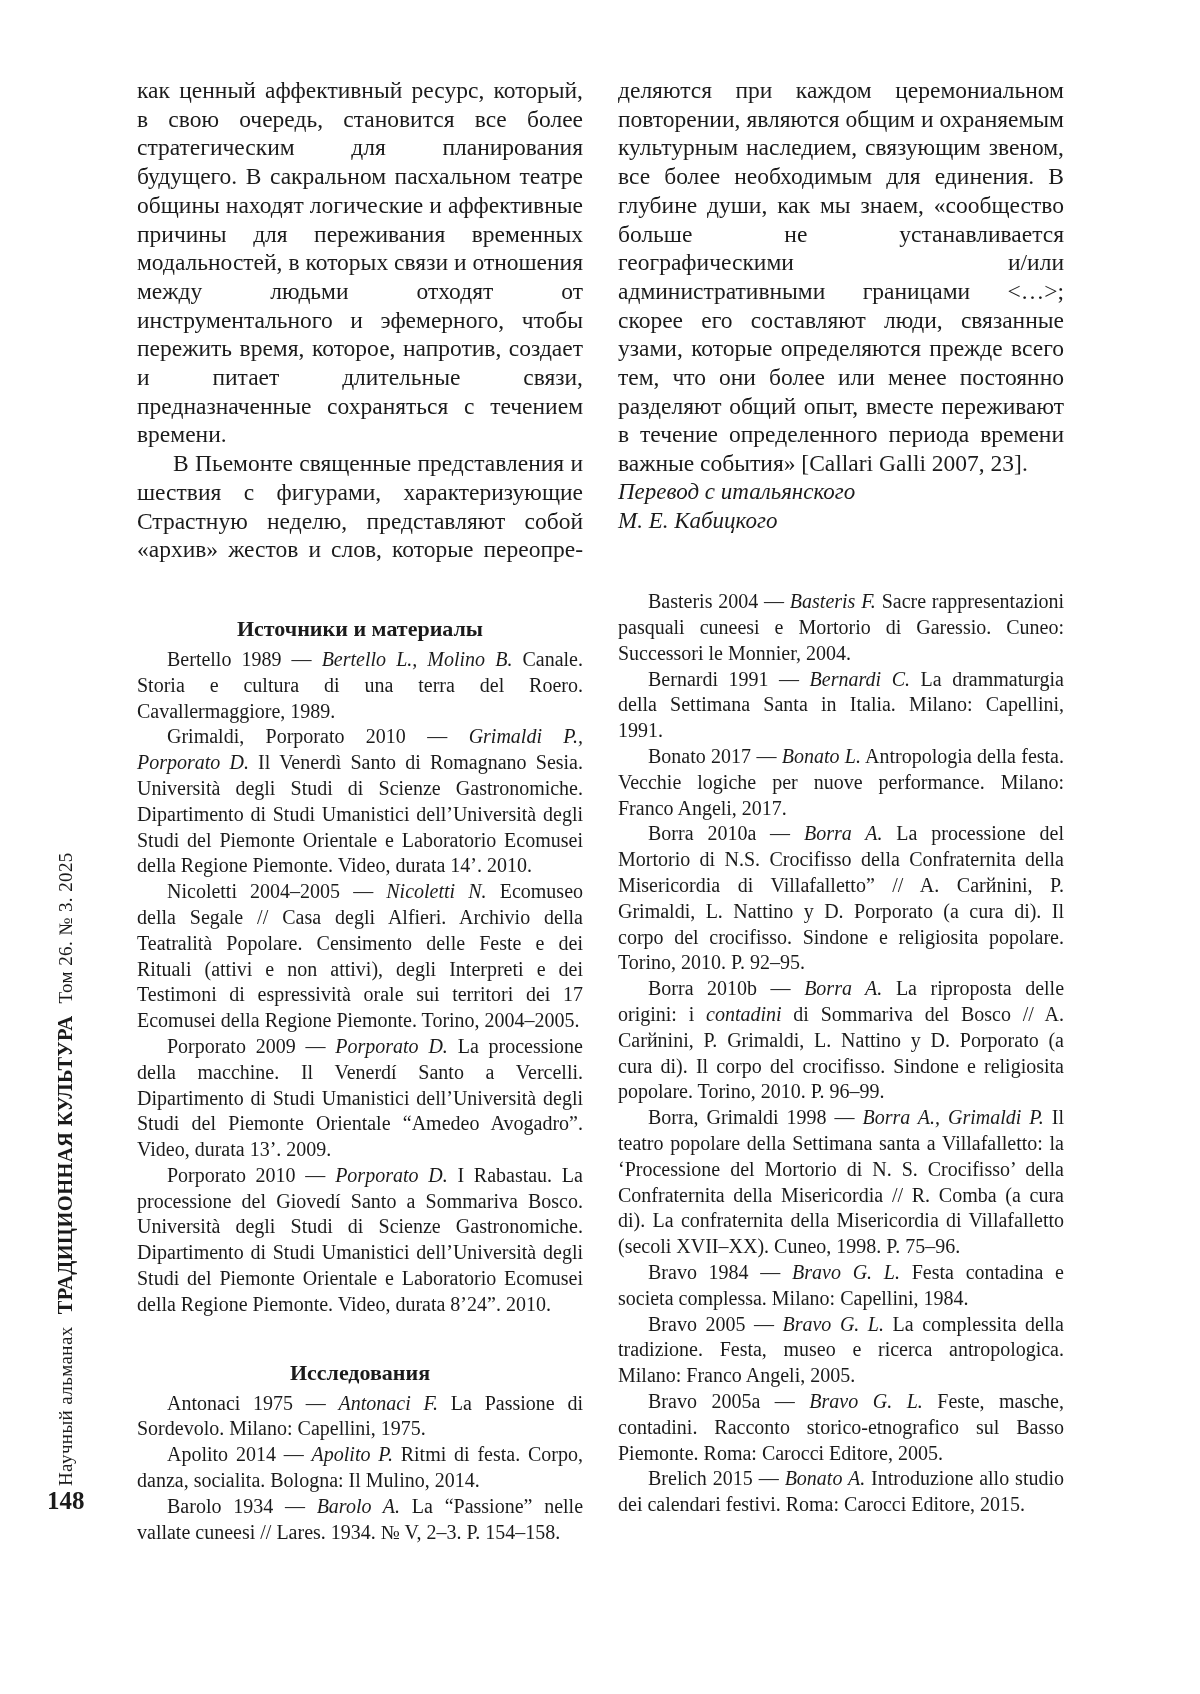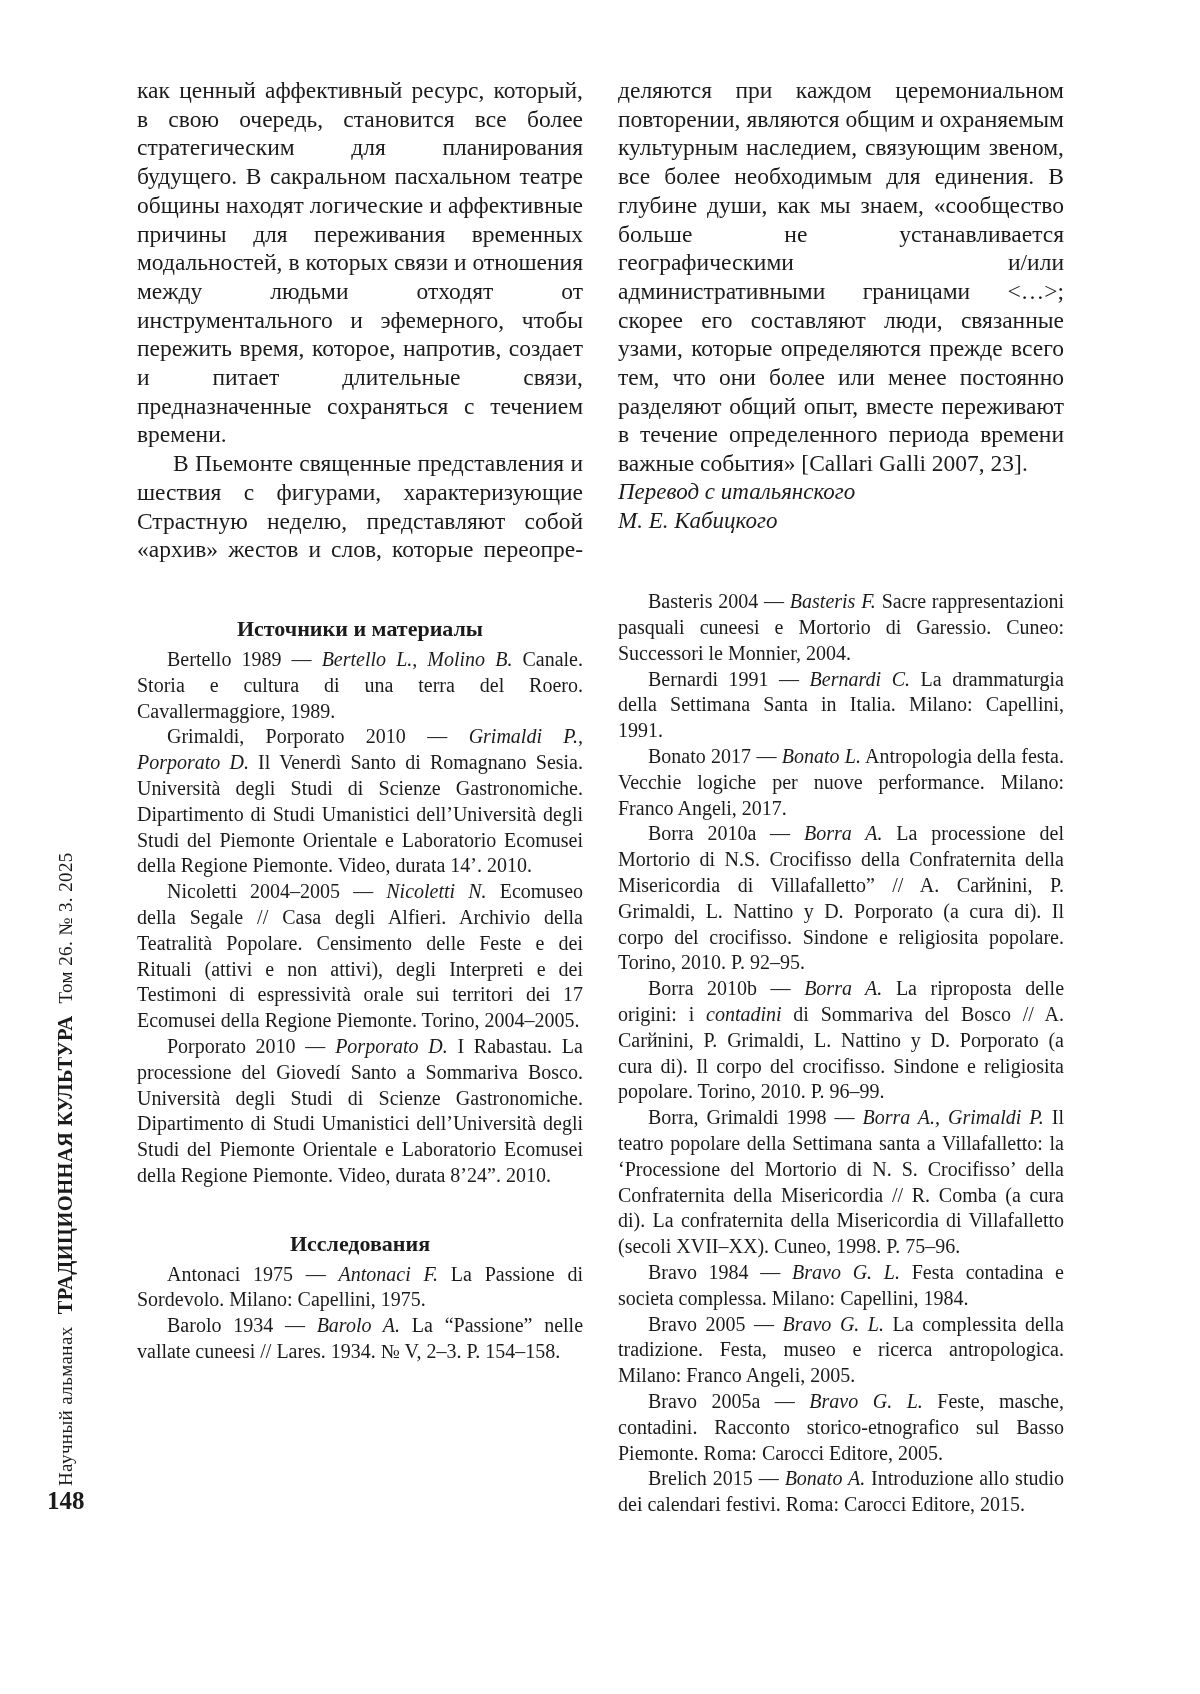--- a/index.html
+++ b/index.html
@@ -67,27 +67,29 @@
         <div class="para">как ценный аффективный ресурс, который, в свою очередь, становится все более стратегическим для планирования будущего. В сакральном пасхальном театре общины находят логические и аффективные причины для переживания временных модальностей, в которых связи и отношения между людьми отходят от инструментального и эфемерного, чтобы пережить время, которое, напротив, создает и питает длительные связи, предназначенные сохраняться с течением времени.</div>
         <div class="para indent jlast">В Пьемонте священные представления и шествия с фигурами, характеризующие Страстную неделю, представляют собой «архив» жестов и слов, которые переопре-</div>
       </div>
 
     <div class="ref-heading">Источники и материалы</div>
 
     <div class="refs">
         <div class="ref">Bertello 1989 — <i>Bertello L., Molino B.</i> Canale. Storia e cultura di una terra del Roero. Cavallermaggiore, 1989.</div>
         <div class="ref">Grimaldi, Porporato 2010 — <i>Grimaldi P., Porporato D.</i> Il Venerdì Santo di Romagnano Sesia. Università degli Studi di Scienze Gastronomiche. Dipartimento di Studi Umanistici dell’Università degli Studi del Piemonte Orientale e Laboratorio Ecomusei della Regione Piemonte. Video, durata 14’. 2010.</div>
         <div class="ref">Nicoletti 2004–2005 — <i>Nicoletti N.</i> Ecomuseo della Segale // Casa degli Alfieri. Archivio della Teatralità Popolare. Censimento delle Feste e dei Rituali (attivi e non attivi), degli Interpreti e dei Testimoni di espressività orale sui territori dei 17 Ecomusei della Regione Piemonte. Torino, 2004–2005.</div>
+        <div class="ref">Porporato 2009 — <i>Porporato D.</i> La processione della macchine. Il Venerdí Santo a Vercelli. Dipartimento di Studi Umanistici dell’Università degli Studi del Piemonte Orientale “Amedeo Avogadro”. Video, durata 13’. 2009.</div>
         <div class="ref">Porporato 2010 — <i>Porporato D.</i> I Rabastau. La processione del Giovedí Santo a Sommariva Bosco. Università degli Studi di Scienze Gastronomiche. Dipartimento di Studi Umanistici dell’Università degli Studi del Piemonte Orientale e Laboratorio Ecomusei della Regione Piemonte. Video, durata 8’24”. 2010.</div>
       </div>
 
     <div class="ref-heading research">Исследования</div>
 
     <div class="refs">
         <div class="ref">Antonaci 1975 — <i>Antonaci F.</i> La Passione di Sordevolo. Milano: Capellini, 1975.</div>
+        <div class="ref">Apolito 2014 — <i>Apolito P.</i> Ritmi di festa. Corpo, danza, socialita. Bologna: Il Mulino, 2014.</div>
         <div class="ref">Barolo 1934 — <i>Barolo A.</i> La “Passione” nelle vallate cuneesi // Lares. 1934. № V, 2–3. P. 154–158.</div>
       </div>
   </div>
 
   <div class="col col-right">
     <div class="body-text">
         <div class="para">деляются при каждом церемониальном повторении, являются общим и охраняемым культурным наследием, связующим звеном, все более необходимым для единения. В глубине души, как мы знаем, «сообщество больше не устанавливается географическими и/или административными границами &lt;…&gt;; скорее его составляют люди, связанные узами, которые определяются прежде всего тем, что они более или менее постоянно разделяют общий опыт, вместе переживают в течение определенного периода времени важные события» [Callari Galli 2007, 23].</div>
       </div>
 
     <div class="translator">

